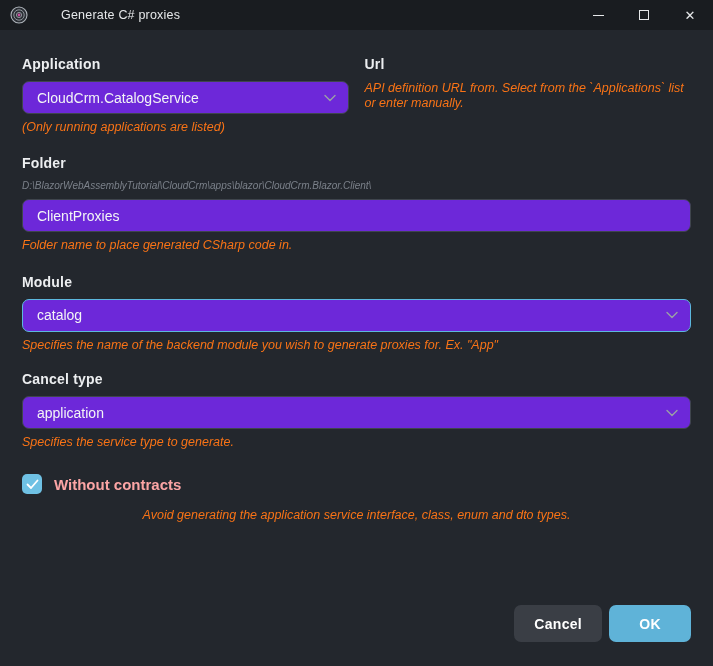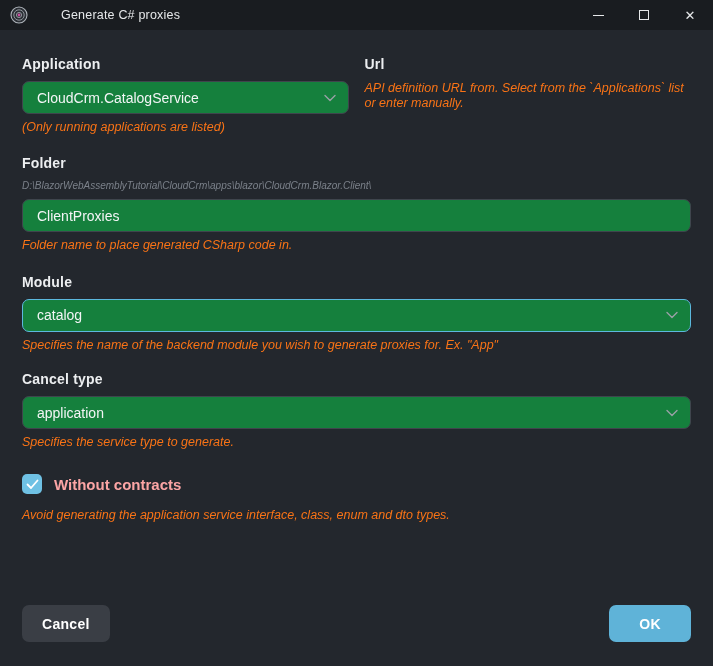--- a/index.html
+++ b/index.html
@@ -39,21 +39,21 @@
   }
   .row-2col { display: flex; gap: 16px; }
   .col { flex: 1; min-width: 0; }
 
   .field-label {
     font-size: 14px; font-weight: 600; color: #eceef0;
     line-height: 1.15; margin-bottom: 9px; letter-spacing: .2px;
   }
   .field {
     height: 33px; width: 100%;
-    background: #15803d;
+    background: #6d28d9;
     border: 1px solid #3f454d;
     border-radius: 7px;
     display: flex; align-items: center;
     padding: 0 12px 0 14px;
     font-size: 14px; color: #f3f5f6;
   }
   .field.focused { border-color: #5cb8de; }
   .field .value { flex: 1; white-space: nowrap; overflow: hidden; }
   input.field {
     display: block; outline: none;
@@ -74,26 +74,26 @@
   .section-lg { margin-top: 24px; }
 
   
   .checkbox-row { display: flex; align-items: center; cursor: pointer; }
   .checkbox {
     width: 20px; height: 20px; flex: 0 0 auto;
     background: #6fc1e4; border-radius: 5px;
     display: flex; align-items: center; justify-content: center;
   }
   .checkbox-label { margin-left: 12px; font-size: 15px; font-weight: 600; color: #fca5a5; }
-  .checkbox-hint { margin-top: 14px; }
+  .checkbox-hint { margin-top: 14px; text-align: center; }
 
   
   .footer {
     margin-top: auto;
-    display: flex; justify-content: space-between; align-items: center; gap: 16px;
+    display: flex; justify-content: flex-end; align-items: center; gap: 7px;
   }
   .btn {
     height: 37px; min-width: 82px;
     border: 0; border-radius: 7px;
     font-family: "Liberation Sans", "DejaVu Sans", sans-serif;
     font-size: 14px; font-weight: 700; color: #ffffff;
     padding: 0 20px; cursor: pointer; letter-spacing: .3px;
   }
   .btn-cancel { background: #3a3e45; }
   .btn-ok { background: #5fb3d8; }

